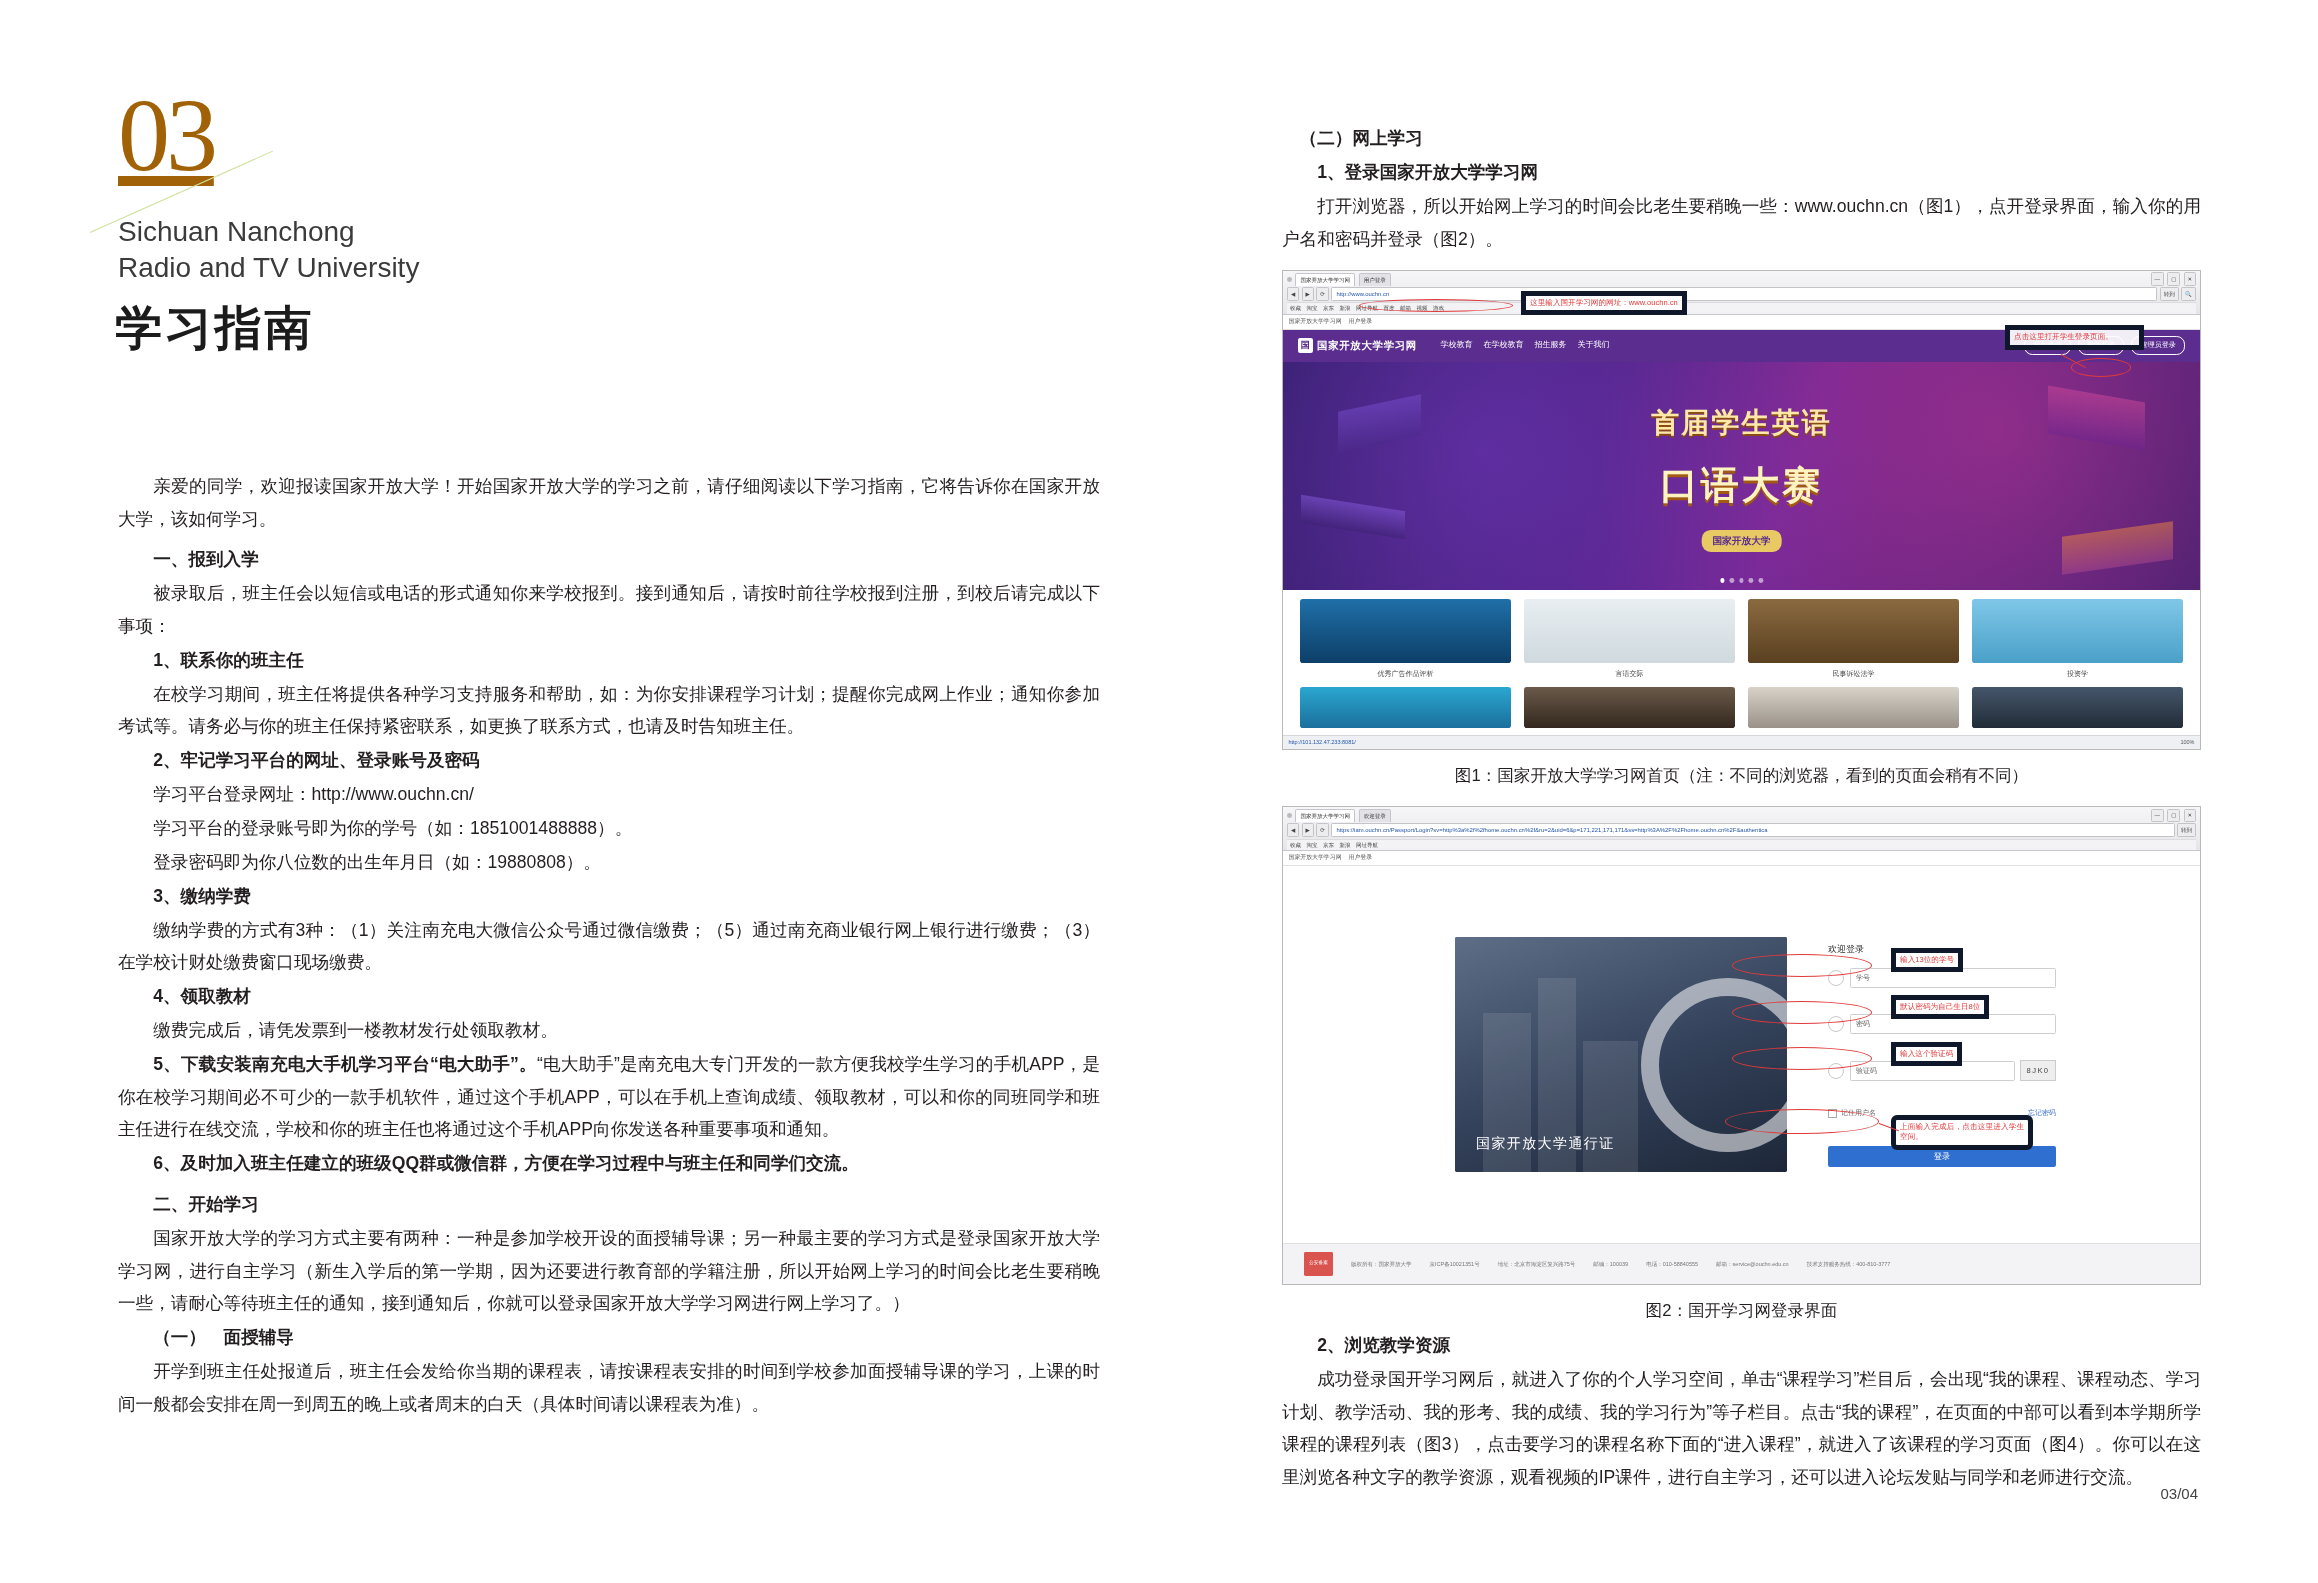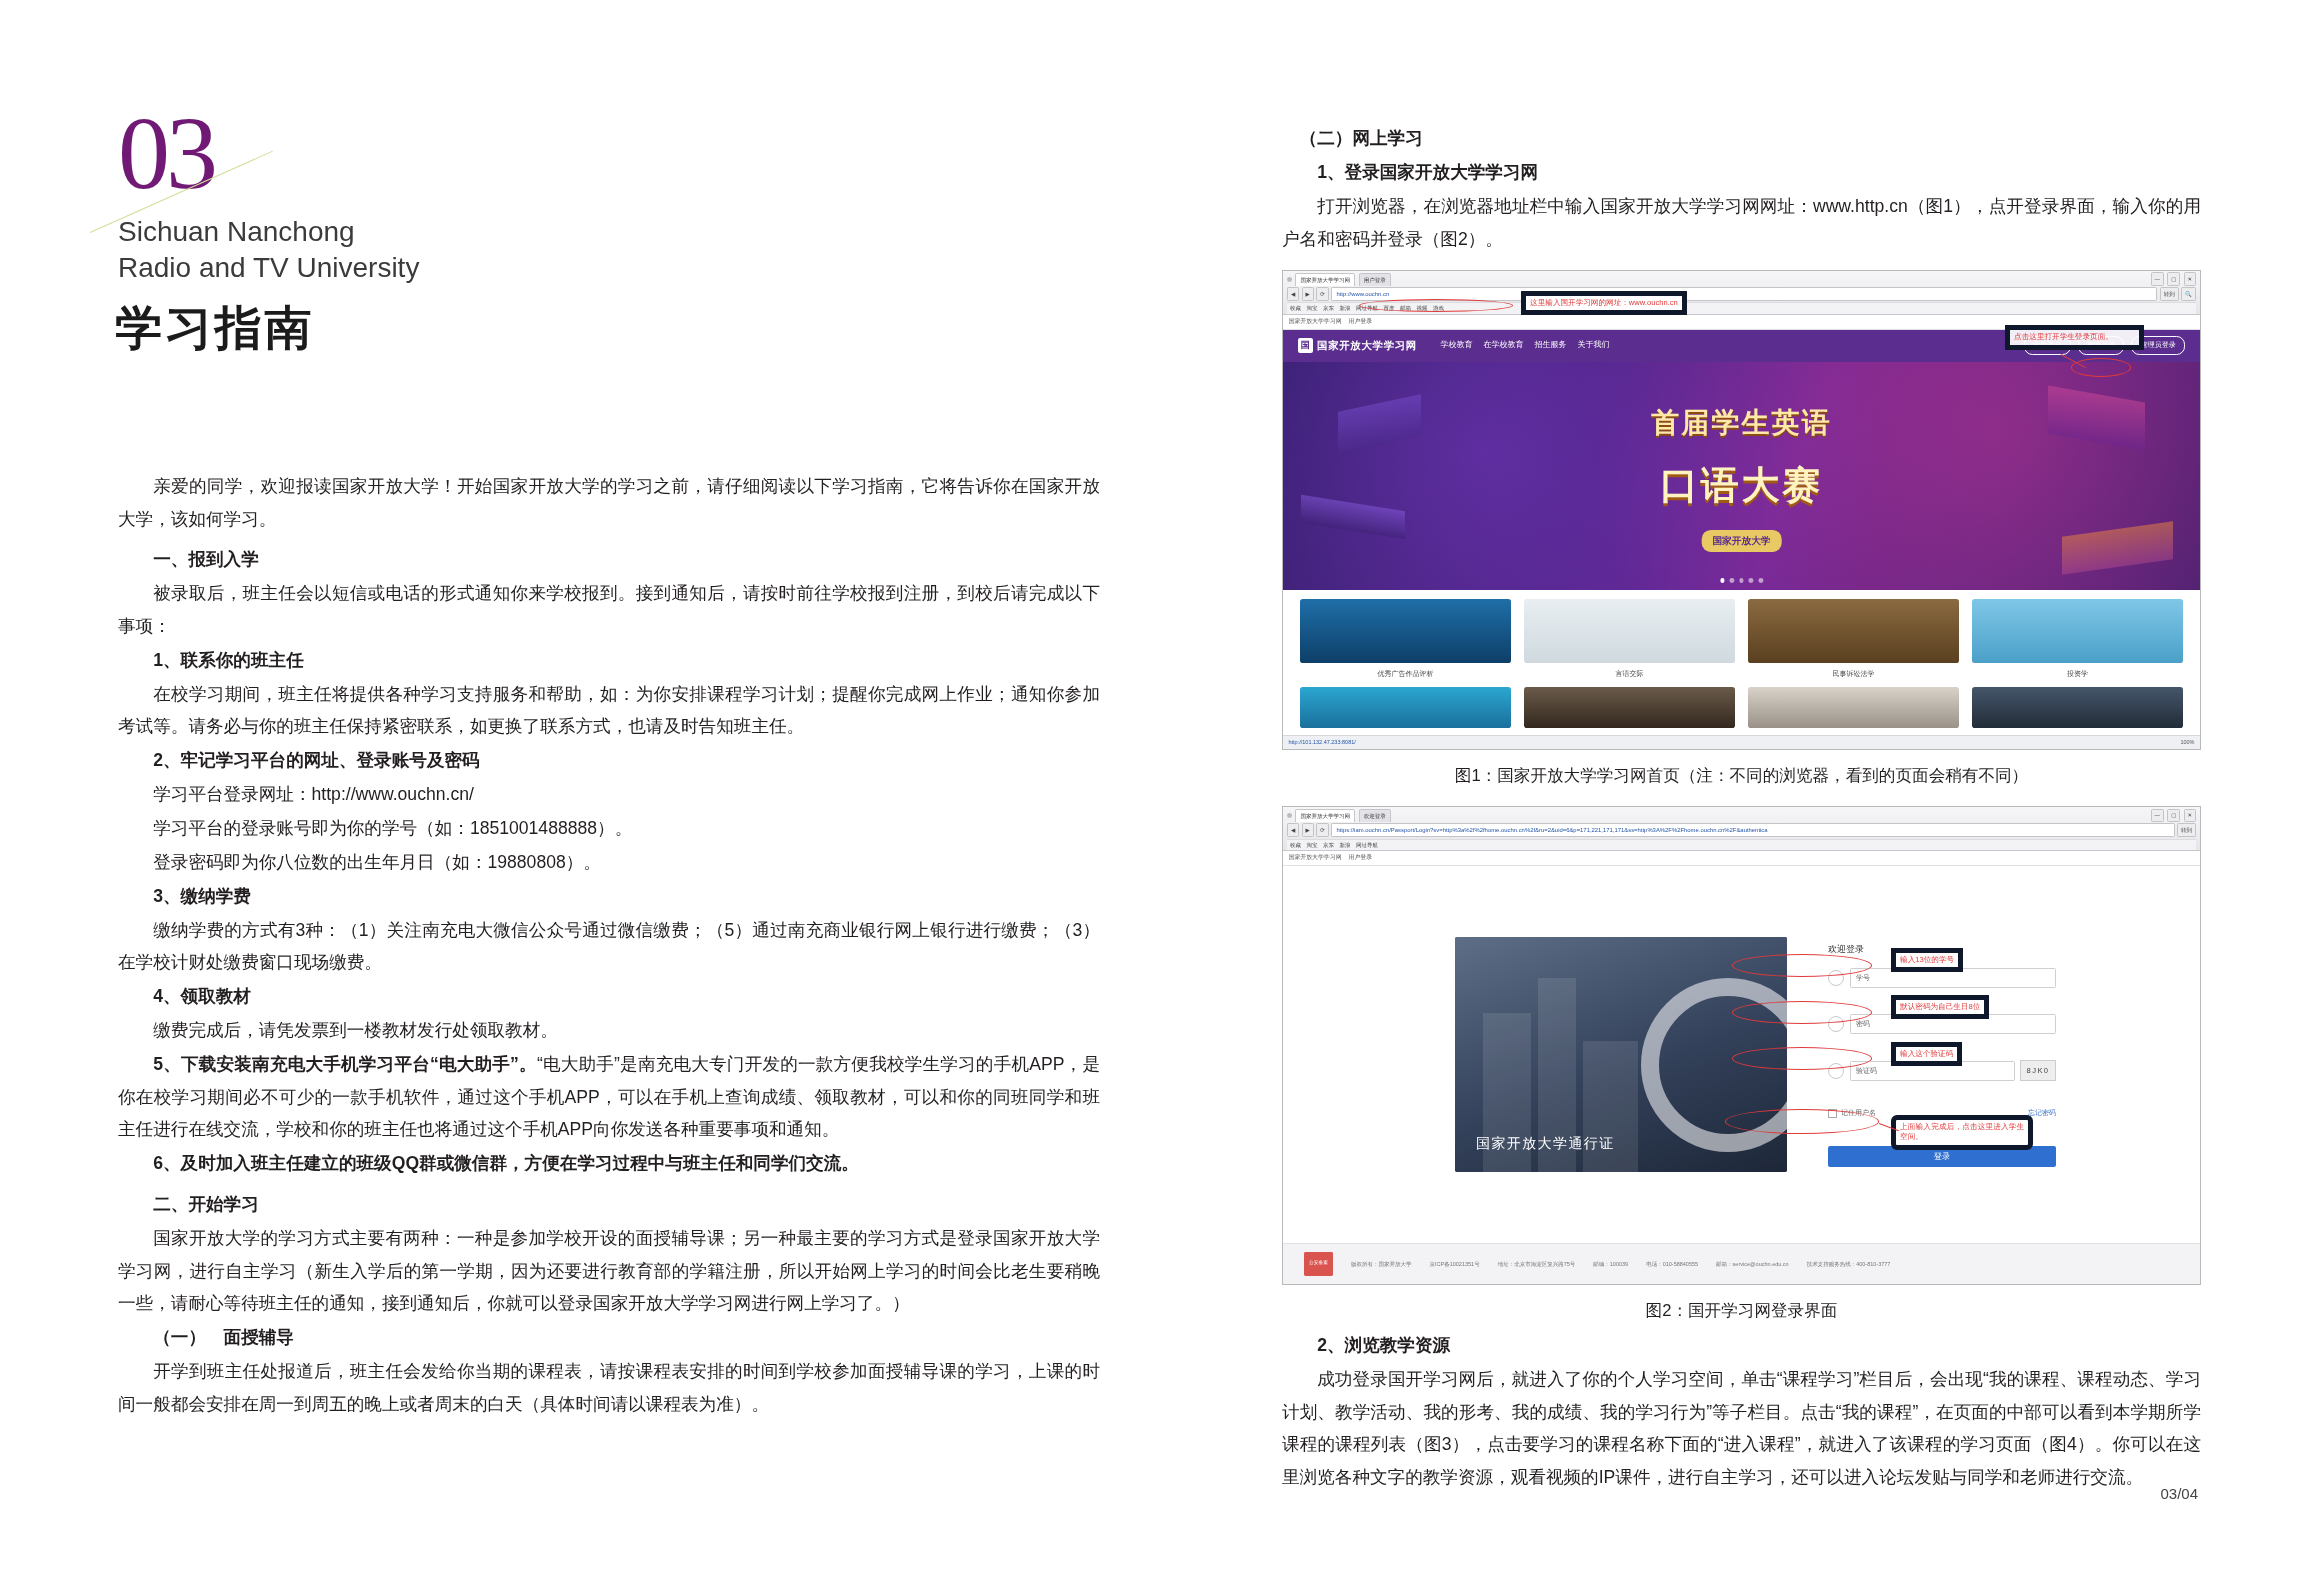--- a/index.html
+++ b/index.html
@@ -16,26 +16,27 @@
   
   .left-col {
     position:absolute;
     left:118px; top:83px;
     width:982px;
   }
   .logo-wrap { position:relative; height:173px; }
   .logo-num {
     font-family:"Liberation Serif", serif;
     font-size:104px;
-    color:#701a75;
+    color:#a16207;
     letter-spacing:-4.1px;
     line-height:1;
     position:absolute;
-    left:0; top:18px;
+    left:0; top:0;
     font-weight:400;
+    text-decoration:underline;
   }
   .logo-rule {
     position:absolute;
     left:-28px; top:149px;
     width:200px; height:0;
     border-top:1px solid #cfe09b;
     transform:rotate(-24deg);
     transform-origin:left center;
   }
   .uni-en {
@@ -313,21 +314,21 @@
     <p class="p h-sub">6、及时加入班主任建立的班级QQ群或微信群，方便在学习过程中与班主任和同学们交流。</p>
     <p class="p h-sec">二、开始学习</p>
     <p class="p ind2">国家开放大学的学习方式主要有两种：一种是参加学校开设的面授辅导课；另一种最主要的学习方式是登录国家开放大学学习网，进行自主学习（新生入学后的第一学期，因为还要进行教育部的学籍注册，所以开始网上学习的时间会比老生要稍晚一些，请耐心等待班主任的通知，接到通知后，你就可以登录国家开放大学学习网进行网上学习了。）</p>
     <p class="p h-sub">（一）　面授辅导</p>
     <p class="p ind2">开学到班主任处报道后，班主任会发给你当期的课程表，请按课程表安排的时间到学校参加面授辅导课的学习，上课的时间一般都会安排在周一到周五的晚上或者周末的白天（具体时间请以课程表为准）。</p>
   </div>
 
   <div class="right-col">
     <p class="p h-sec">（二）网上学习</p>
     <p class="p h-sub">1、登录国家开放大学学习网</p>
-    <p class="p ind2">打开浏览器，在浏览器地址栏中输入国家开放大学学习网网址：www.http.cn（图1），点开登录界面，输入你的用户名和密码并登录（图2）。</p>
+    <p class="p ind2">打开浏览器，所以开始网上学习的时间会比老生要稍晚一些：www.ouchn.cn（图1），点开登录界面，输入你的用户名和密码并登录（图2）。</p>
 
     <div class="figure-block">
       <div class="browser">
         <div class="br-chrome">
           <div class="br-row">
             <span class="br-dot" style="background:#bbb"></span>
             <span class="br-tab">国家开放大学学习网</span>
             <span class="br-tab" style="background:#e3e3e7">用户登录</span>
             <span style="margin-left:auto"></span>
             <span class="br-btn">—</span>

